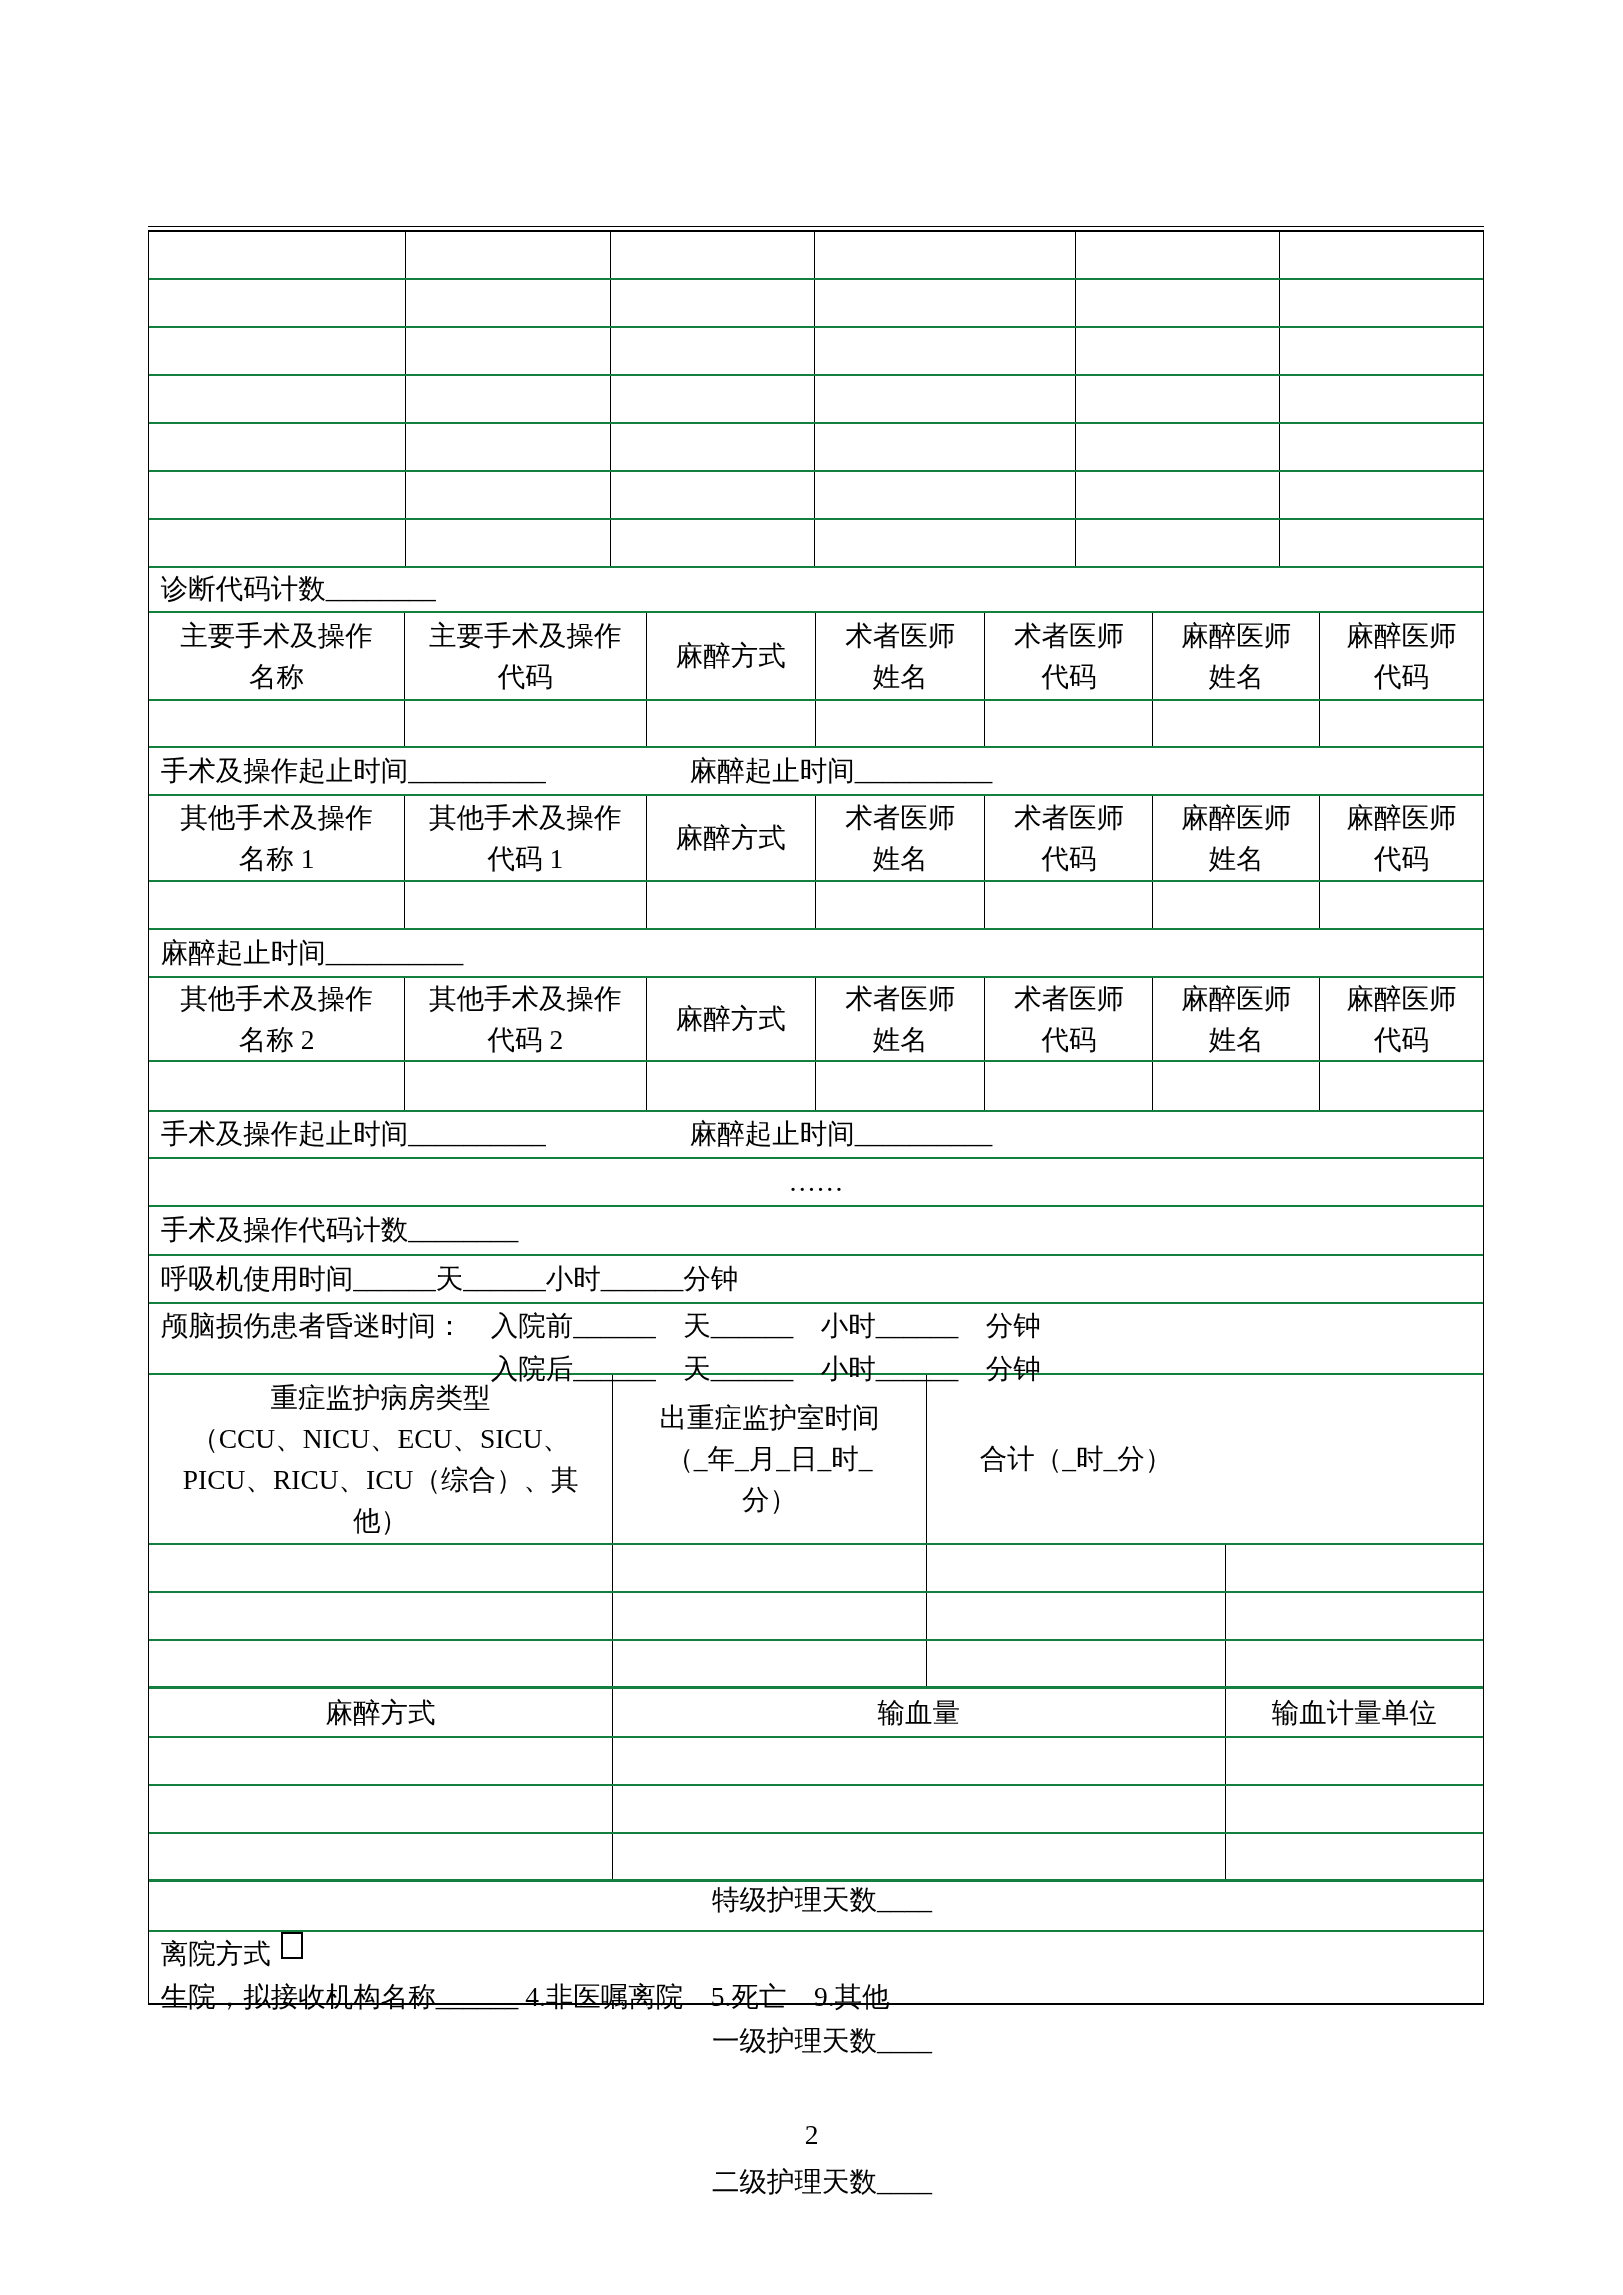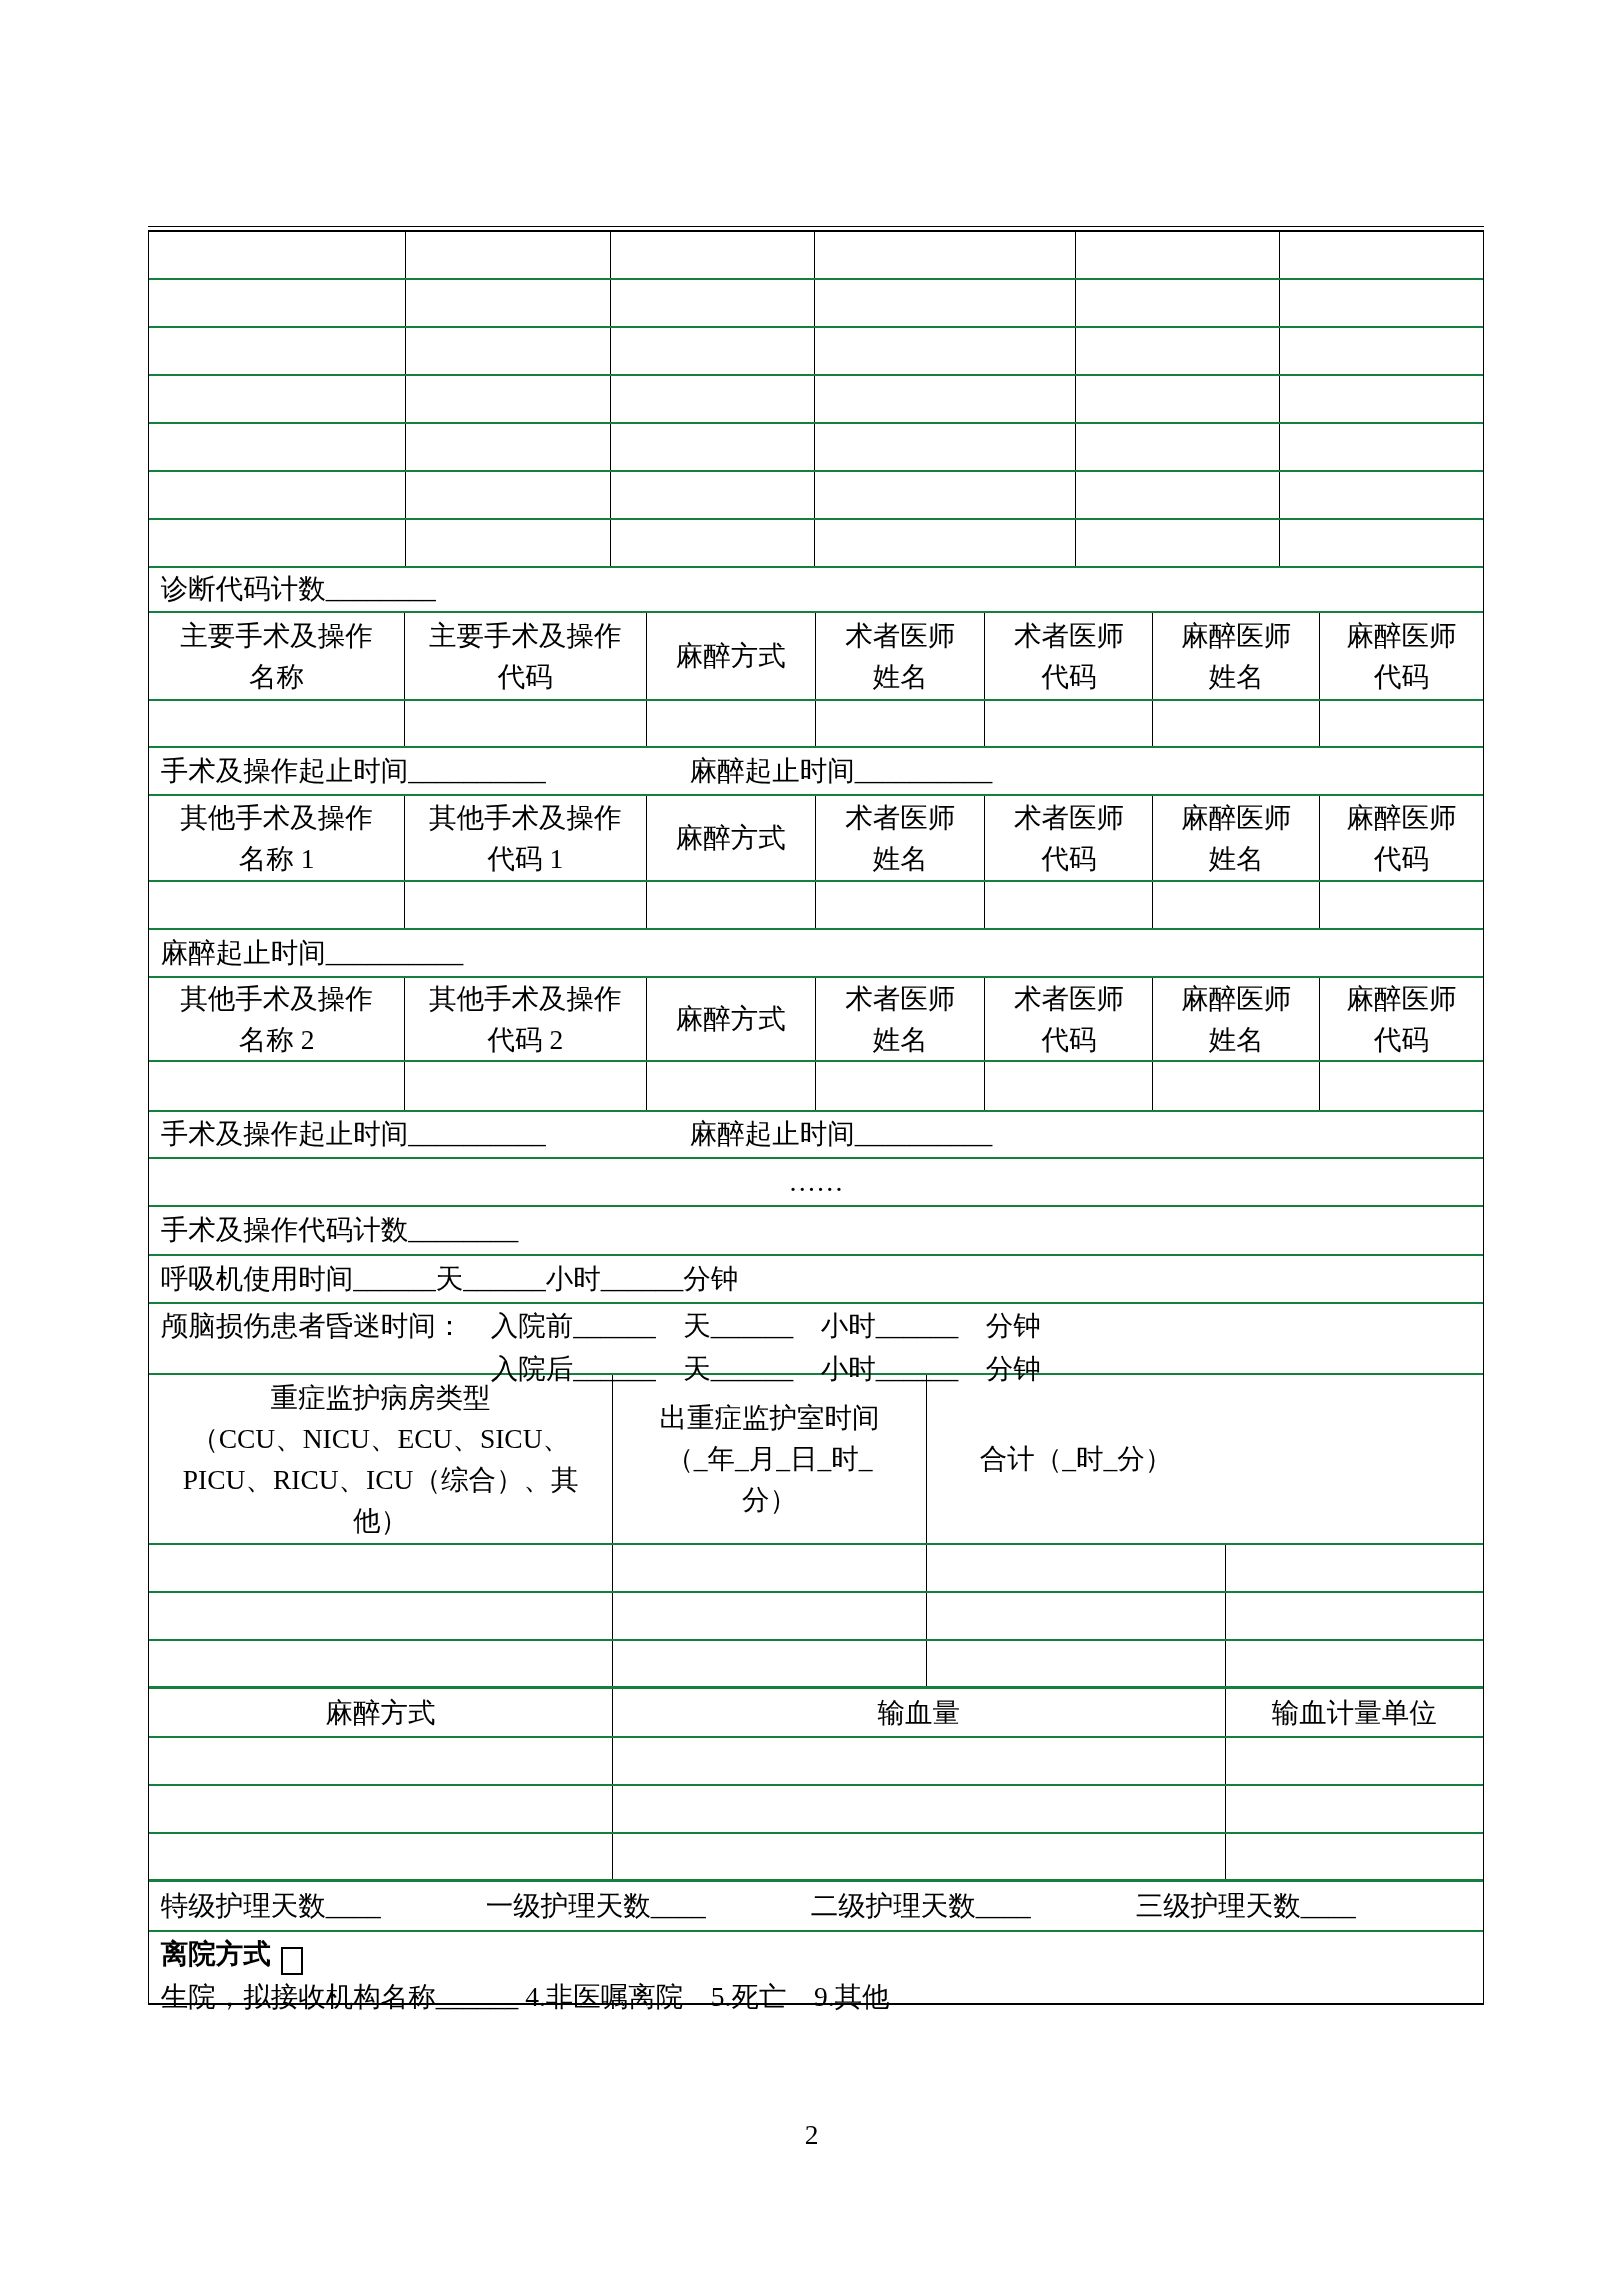--- a/index.html
+++ b/index.html
@@ -19,22 +19,22 @@
   .cell{border-right:1.3px solid #000;box-sizing:border-box;
         display:flex;align-items:center;justify-content:center;text-align:center;}
   .cell:last-child{border-right:none;}
   .hdr .cell{white-space:pre-line;line-height:41px;}
   .label{align-items:center;padding-left:11.8px;}
   .center{justify-content:center;padding-left:0;}
   .part1{flex:0 0 40%;}
   .block{display:block;padding-left:11.8px;}
   .ln{height:43px;line-height:43px;}
   .indent{text-indent:12em;}
-  .nursing{gap:105px;}
-  .dline{display:flex;align-items:flex-end;font-weight:bold;}
+  .nursing{gap:105px;flex-direction:column;}
+  .dline{display:flex;align-items:flex-start;}
   .checkbox{display:inline-block;width:22px;height:27.5px;border:2px solid #000;
             margin:0 13px 0 10.5px;flex:0 0 auto;box-sizing:border-box;}
   .h69{height:45px}.h72{height:47px}.h73{height:48px}.h74{height:48px}
   .h75{height:49px}.h77{height:50px}.h128{height:84px}.h130{height:71px}
   .h131{height:86px}.h134{height:88px}.h260{height:170px}
   
   .cols-g>.cell:nth-child(1){width:19.3%}
   .cols-g>.cell:nth-child(2){width:15.3%}
   .cols-g>.cell:nth-child(3){width:15.3%}
   .cols-g>.cell:nth-child(4){width:19.6%}

